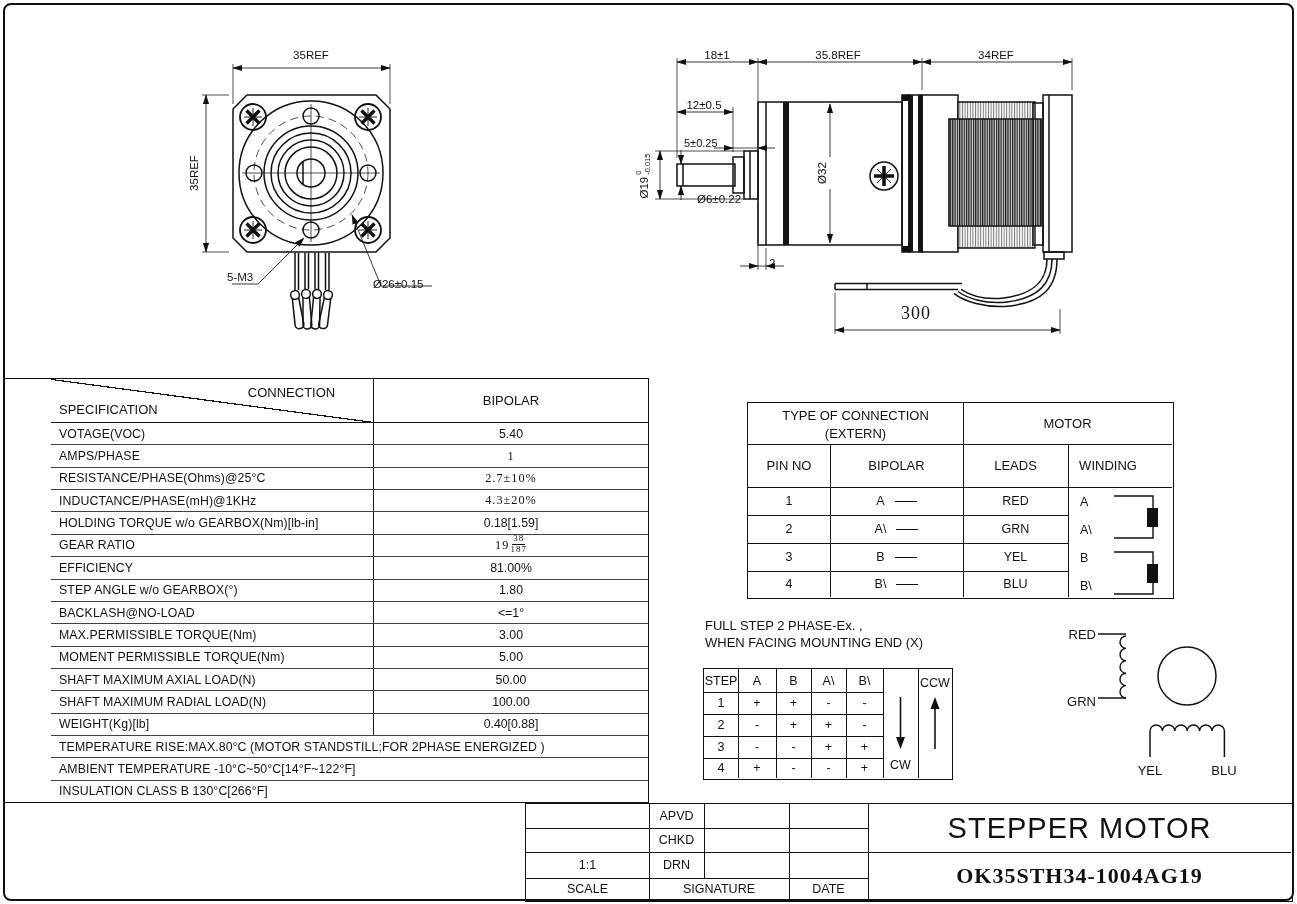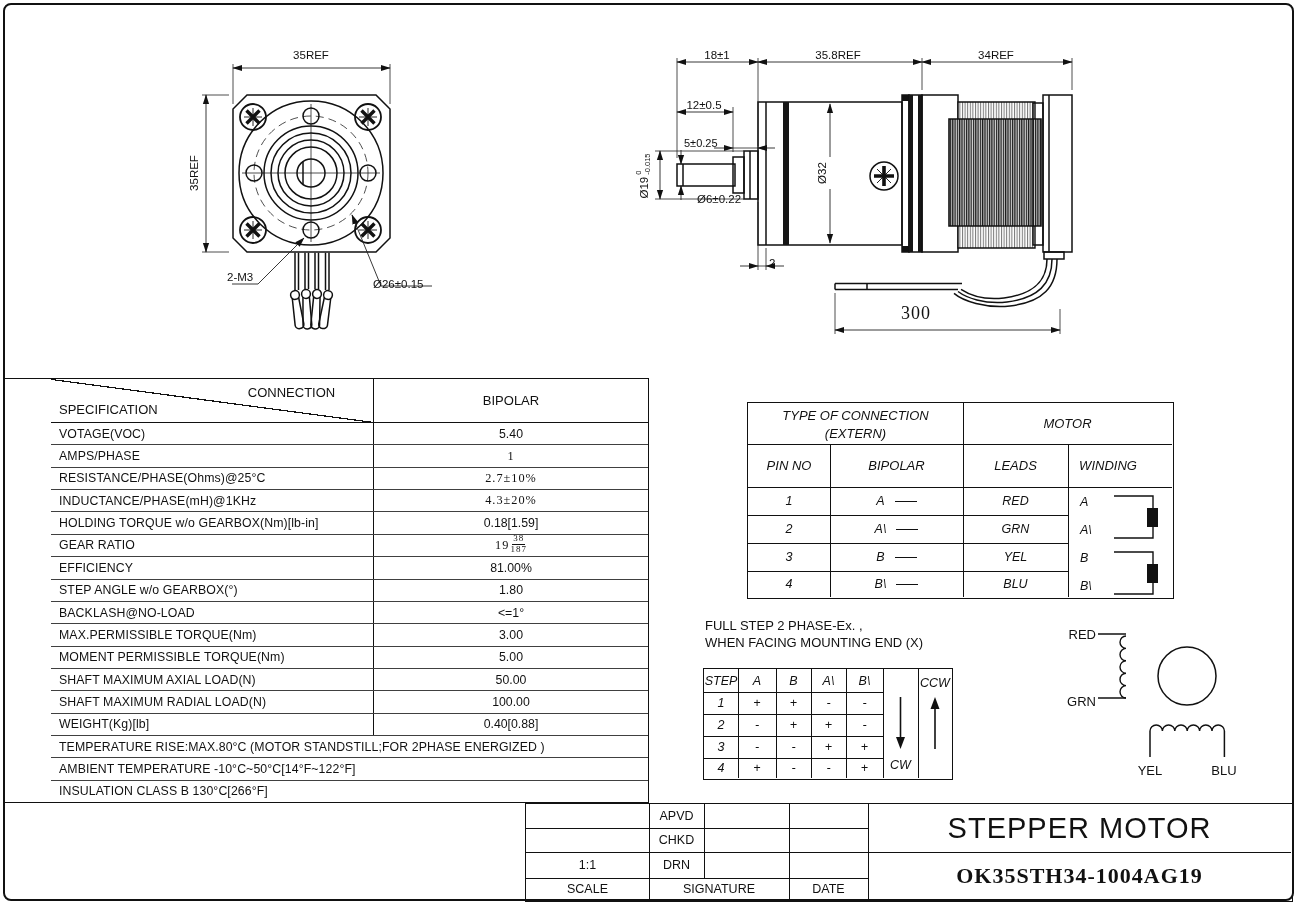--- a/index.html
+++ b/index.html
@@ -1,18 +1,18 @@
 <!DOCTYPE html>
 <html><head>
 <meta charset="utf-8">
 <style>
   html,body{margin:0;padding:0;background:#e8e8e8;}
   #page{position:relative;width:1297px;height:904px;background:#fff;
         font-family:"Liberation Sans",sans-serif;color:#111;overflow:hidden;}
-  .abs{position:absolute;font-style:italic;}
+  .abs{position:absolute;}
   .ln{position:absolute;background:#111;}
   .t{position:absolute;white-space:nowrap;font-size:12.5px;color:#111;}
   .ctr{display:flex;align-items:center;justify-content:center;text-align:center;}
   .dim{font-size:11.5px;}
   .rot90{transform:rotate(-90deg);}
   .serifv{font-family:"Liberation Serif",serif;font-size:15px;letter-spacing:1px;}
   svg{position:absolute;overflow:visible;}
   svg *{vector-effect:non-scaling-stroke;}
   .stroke{stroke:#111;fill:none;stroke-width:1.5;}
   .thin{stroke:#222;fill:none;stroke-width:0.8;}
@@ -140,21 +140,21 @@
         </g>
       <g transform="translate(328,295) rotate(9)">
           <circle r="4.4"></circle>
           <path d="M-3.2,2.8 L-4.6,30 a4.4,4 0 0 0 8.8,0 L3.2,2.8"></path>
         </g>
     </g>
   </svg>
 
   <div class="t dim ctr" style="left:271px;top:49px;width:80px;">35REF</div>
   <div class="t dim ctr rot90" style="left:164px;top:166px;width:60px;height:14px;">35REF</div>
-  <div class="t dim" style="left:227px;top:271px;">2-M3</div>
+  <div class="t dim" style="left:227px;top:271px;">5-M3</div>
   <div class="t dim" style="left:373px;top:278px;">Ø26±0.15</div>
 
   <svg style="left:630px;top:40px" width="470" height="310" viewBox="630 40 470 310">
     <defs>
       <marker id="arrS" viewBox="0 0 10 8" refX="9.3" refY="4" markerWidth="11" markerHeight="9" orient="auto-start-reverse">
         <path d="M0,0.8 L10,4 L0,7.2 Z" fill="#111"></path>
       </marker>
       <pattern id="hatchLight" width="2.6" height="6" patternUnits="userSpaceOnUse">
         <rect width="2.6" height="6" fill="#fff"></rect>
           <rect x="0" width="1" height="6" fill="#777"></rect>

